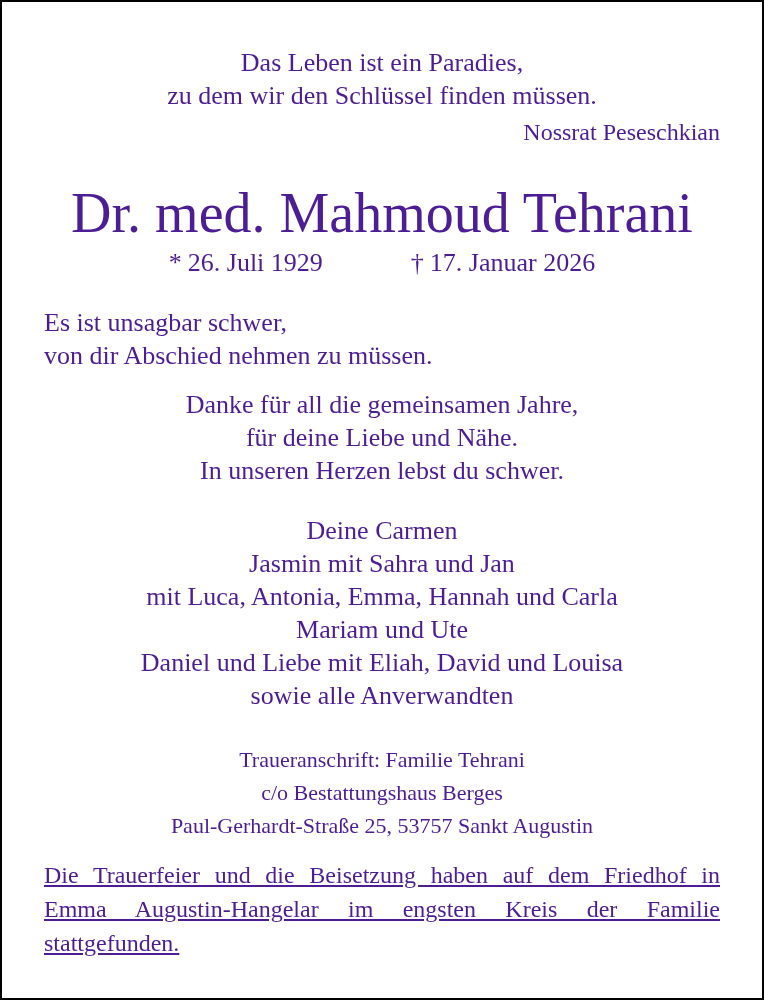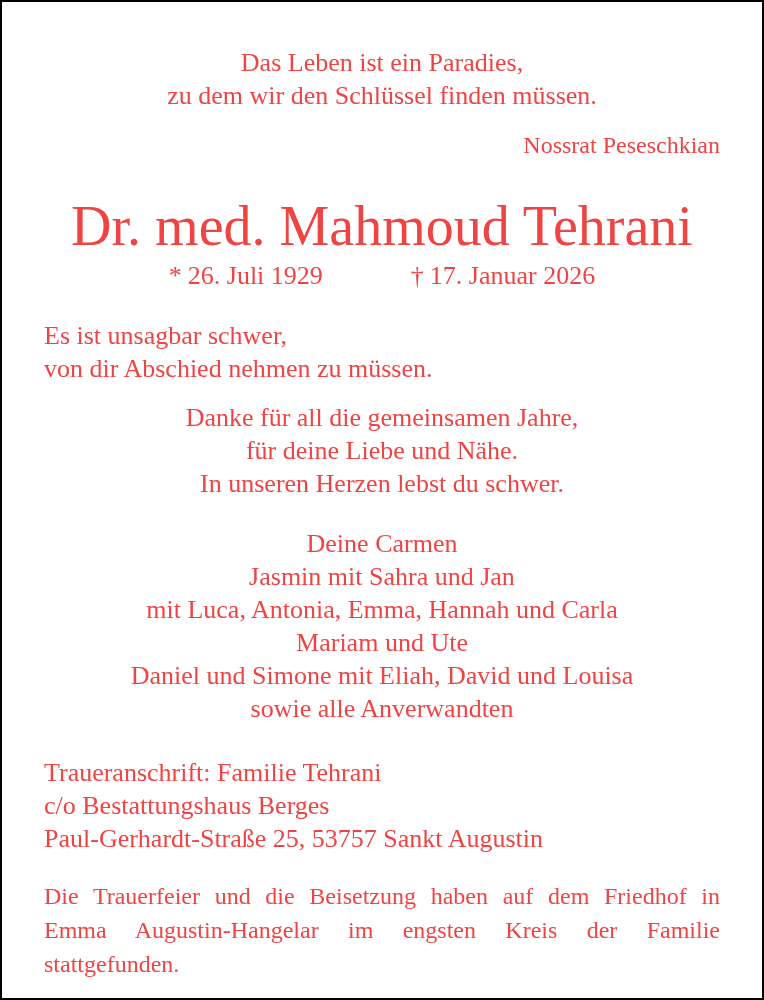--- a/index.html
+++ b/index.html
@@ -5,45 +5,45 @@
   html, body { margin: 0; padding: 0; background: #ffffff; }
   .page {
     position: relative;
     width: 764px;
     height: 1000px;
     box-sizing: border-box;
     background: #ffffff;
     border: 2px solid #000000;
     padding: 44px 42px 0 42px;
     font-family: "Liberation Serif", serif;
-    color: #ef4444;
+    color: #4c1d95;
     overflow: hidden;
   }
   .quote { text-align: center; font-size: 26px; line-height: 33px; }
-  .attribution { text-align: right; font-size: 24px; line-height: 33px; margin-top: 17px; }
+  .attribution { text-align: right; font-size: 24px; line-height: 33px; margin-top: 4px; }
   .deceased-name {
     text-align: center;
     font-size: 56px;
     line-height: 66px;
     margin-top: 31px;
     white-space: nowrap;
   }
   .dates {
     display: flex;
     justify-content: center;
     gap: 88px;
     font-size: 26px;
     line-height: 33px;
   }
   .dates .sym { margin-right: 6px; }
   .condolence-1 { text-align: left; font-size: 26px; line-height: 33px; margin-top: 27px; }
   .condolence-2 { text-align: center; font-size: 26px; line-height: 33px; margin-top: 16px; }
   .mourners { text-align: center; font-size: 26px; line-height: 33px; margin-top: 27px; }
-  .address { text-align: left; font-size: 26px; line-height: 33px; margin-top: 31px; }
-  .funeral-notice { margin-top: 24px; font-size: 24px; line-height: 34px; }
+  .address { text-align: center; font-size: 22px; line-height: 33px; margin-top: 31px; }
+  .funeral-notice { margin-top: 16px; font-size: 24px; line-height: 34px; text-decoration: underline; }
   .funeral-notice .jline {
     display: block;
     text-align: justify;
     text-align-last: justify;
     white-space: normal;
   }
   .line { display: block; }
 </style>
 </head>
 <body>
@@ -73,21 +73,21 @@
     <span class="line">Danke für all die gemeinsamen Jahre,</span>
     <span class="line">für deine Liebe und Nähe.</span>
     <span class="line">In unseren Herzen lebst du schwer.</span>
   </div>
 
   <div class="mourners">
     <span class="line">Deine Carmen</span>
     <span class="line">Jasmin mit Sahra und Jan</span>
     <span class="line">mit Luca, Antonia, Emma, Hannah und Carla</span>
     <span class="line">Mariam und Ute</span>
-    <span class="line">Daniel und Simone mit Eliah, David und Louisa</span>
+    <span class="line">Daniel und Liebe mit Eliah, David und Louisa</span>
     <span class="line">sowie alle Anverwandten</span>
   </div>
 
   <div class="address">
     <span class="line">Traueranschrift: Familie Tehrani</span>
     <span class="line">c/o Bestattungshaus Berges</span>
     <span class="line">Paul-Gerhardt-Straße 25, 53757 Sankt Augustin</span>
   </div>
 
   <div class="funeral-notice">

